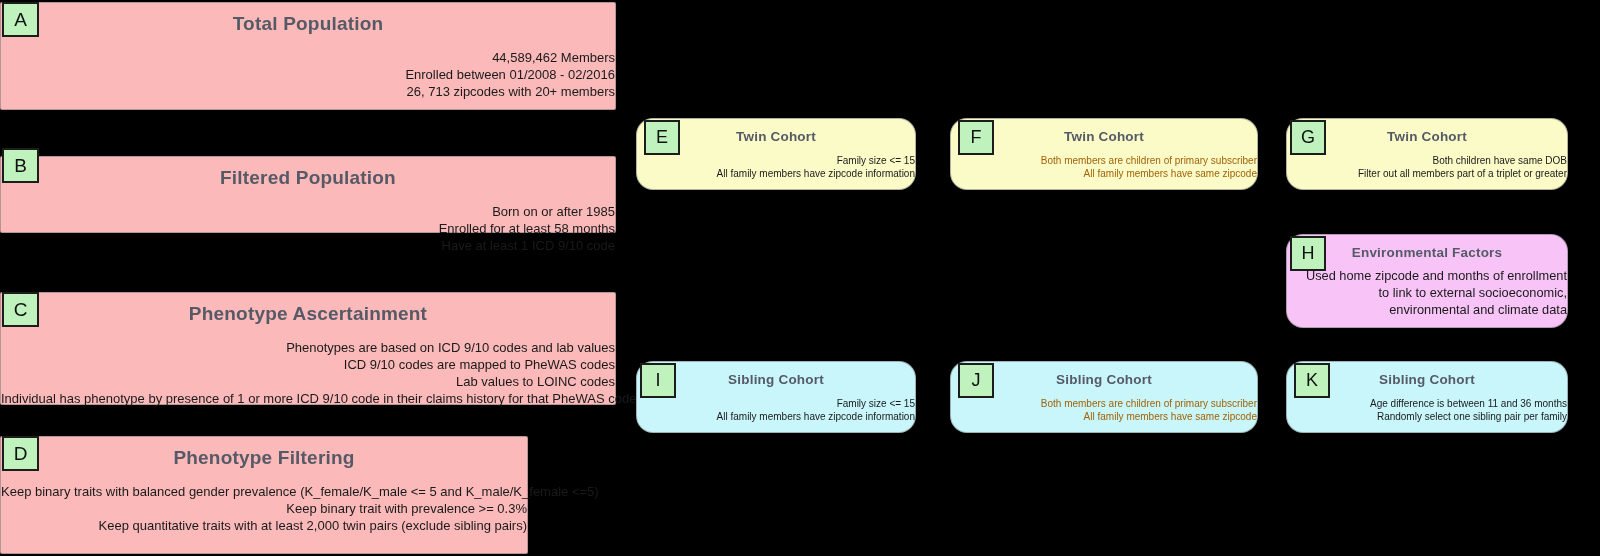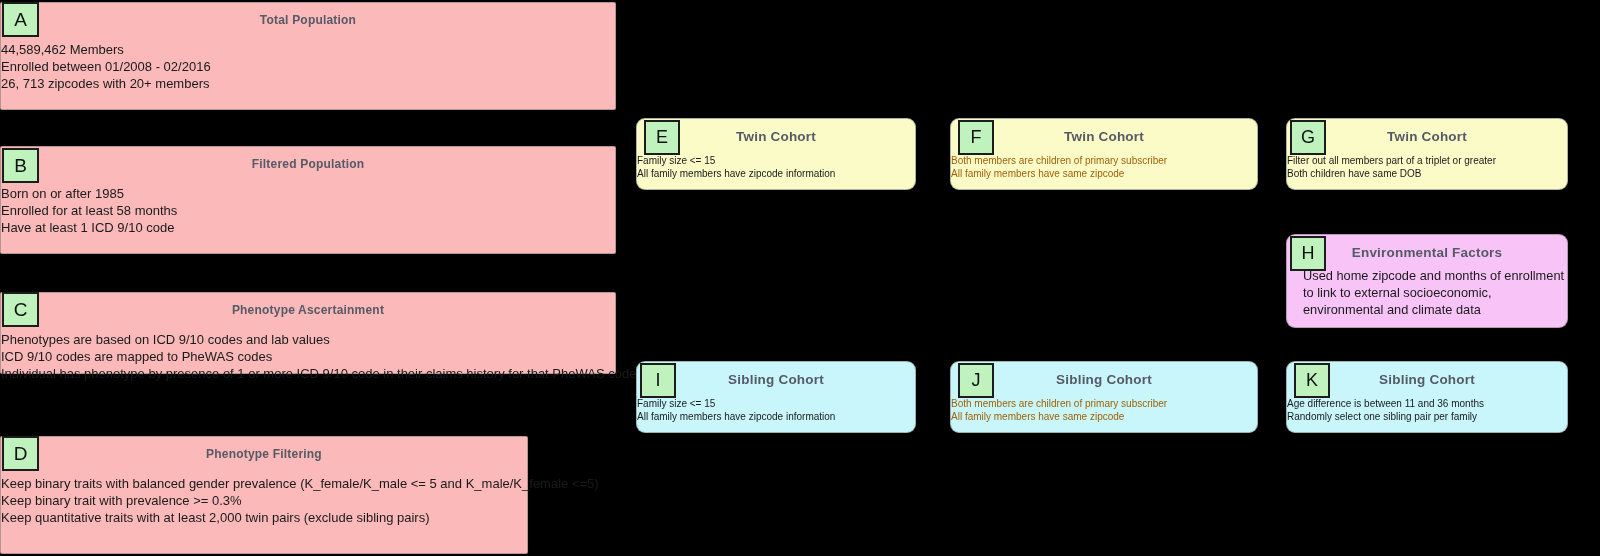--- a/index.html
+++ b/index.html
@@ -19,38 +19,38 @@
   .canvas {
     position: absolute;
     inset: 0;
     background: #000000;
   }
 
   
   .card {
     position: absolute;
     box-sizing: border-box;
-    border-radius: 9px;
+    border-radius: 17px;
     border: 1px solid rgba(120,120,120,0.55);
     box-shadow: 1px 2px 3px rgba(0,0,0,0.55);
     display: flex;
     flex-direction: column;
     align-items: center;
   }
   .card.sq { border-radius: 2px; }
 
   .card-title {
     font-weight: bold;
     letter-spacing: 0.2px;
     color: #555a66;
     text-align: center;
     width: 100%;
   }
   .card-body {
-    text-align: left;
+    text-align: right;
     width: 100%;
     color: #1a1a1a;
     line-height: 1.32;
   }
   .card-body .line { display: block; white-space: nowrap; }
   .card-body.wrap .line { white-space: normal; padding-left: 16px; }
   .card-body.muted { color: #a16207; }
 
   
   .badge {
@@ -67,22 +67,22 @@
   }
 
   
   .pink  { background: #fbb9b9; }
   .yellow{ background: #fbfbc8; }
   .cyan  { background: #c8f6fb; }
   .magenta{ background: #f8c4f8; }
 
   
   #card-a { left: 0px;  top: 2px;   width: 616px; height: 108px; }
-  #card-b { left: 0px;  top: 146px; width: 616px; height: 108px; }
-  #card-c { left: 0px;  top: 292px; width: 616px; height: 82px; }
+  #card-b { left: 0px;  top: 156px; width: 616px; height: 77px; }
+  #card-c { left: 0px;  top: 292px; width: 616px; height: 113px; }
   #card-d { left: 0px;  top: 436px; width: 528px; height: 118px; }
 
   #badge-a { left: 2px; top: 2px;  width: 37px; height: 35px; font-size: 19px; }
   #badge-b { left: 2px; top: 148px; width: 37px; height: 35px; font-size: 19px; }
   #badge-c { left: 2px; top: 292px; width: 37px; height: 35px; font-size: 19px; }
   #badge-d { left: 2px; top: 436px; width: 37px; height: 35px; font-size: 19px; }
 
   
   #card-e { left: 636px;  top: 118px; width: 280px; height: 72px; }
   #card-f { left: 950px;  top: 118px; width: 308px; height: 72px; }
@@ -94,21 +94,21 @@
 
   #badge-e { left: 644px;  top: 120px; width: 36px; height: 35px; font-size: 18px; }
   #badge-f { left: 958px;  top: 120px; width: 36px; height: 35px; font-size: 18px; }
   #badge-g { left: 1290px; top: 120px; width: 36px; height: 35px; font-size: 18px; }
   #badge-h { left: 1290px; top: 236px; width: 36px; height: 35px; font-size: 18px; }
   #badge-i { left: 640px;  top: 363px; width: 36px; height: 35px; font-size: 18px; }
   #badge-j { left: 958px;  top: 363px; width: 36px; height: 35px; font-size: 18px; }
   #badge-k { left: 1294px; top: 363px; width: 36px; height: 35px; font-size: 18px; }
 
   
-  .left .card-title { font-size: 12px; margin-top: 10px; }
+  .left .card-title { font-size: 19px; margin-top: 10px; }
   .left .card-body  { font-size: 13px; margin-top: 14px; }
 
   
   .small .card-title { font-size: 13.5px; margin-top: 10px; }
   .small .card-body  { font-size: 10px; margin-top: 10px; }
   #card-h .card-body { margin-top: 8px; font-size: 12.8px; }
   #card-h .card-body .line { white-space: normal; }
 </style>
 </head>
 <body>
@@ -133,20 +133,21 @@
       <span class="line">Have at least 1 ICD 9/10 code</span>
     </div>
   </div>
   <div class="badge" id="badge-b">B</div>
 
   <div class="card sq pink left" id="card-c">
     <div class="card-title">Phenotype Ascertainment</div>
     <div class="card-body">
       <span class="line">Phenotypes are based on ICD 9/10 codes and lab values</span>
       <span class="line">ICD 9/10 codes are mapped to PheWAS codes</span>
+      <span class="line">Lab values to LOINC codes</span>
       <span class="line">Individual has phenotype by presence of 1 or more ICD 9/10 code in their claims history for that PheWAS code</span>
     </div>
   </div>
   <div class="badge" id="badge-c">C</div>
 
   <div class="card sq pink left" id="card-d">
     <div class="card-title">Phenotype Filtering</div>
     <div class="card-body">
       <span class="line">Keep binary traits with balanced gender prevalence (K_female/K_male &lt;= 5 and K_male/K_female &lt;=5)</span>
       <span class="line">Keep binary trait with prevalence &gt;= 0.3%</span>
@@ -169,22 +170,22 @@
     <div class="card-body muted">
       <span class="line">Both members are children of primary subscriber</span>
       <span class="line">All family members have same zipcode</span>
     </div>
   </div>
   <div class="badge" id="badge-f">F</div>
 
   <div class="card yellow small" id="card-g">
     <div class="card-title">Twin Cohort</div>
     <div class="card-body">
+      <span class="line">Both children have same DOB</span>
       <span class="line">Filter out all members part of a triplet or greater</span>
-      <span class="line">Both children have same DOB</span>
     </div>
   </div>
   <div class="badge" id="badge-g">G</div>
 
   <div class="card magenta small" id="card-h">
     <div class="card-title">Environmental Factors</div>
     <div class="card-body wrap">
       <span class="line">Used home zipcode and months of enrollment to link to external socioeconomic, environmental and climate data</span>
     </div>
   </div>

